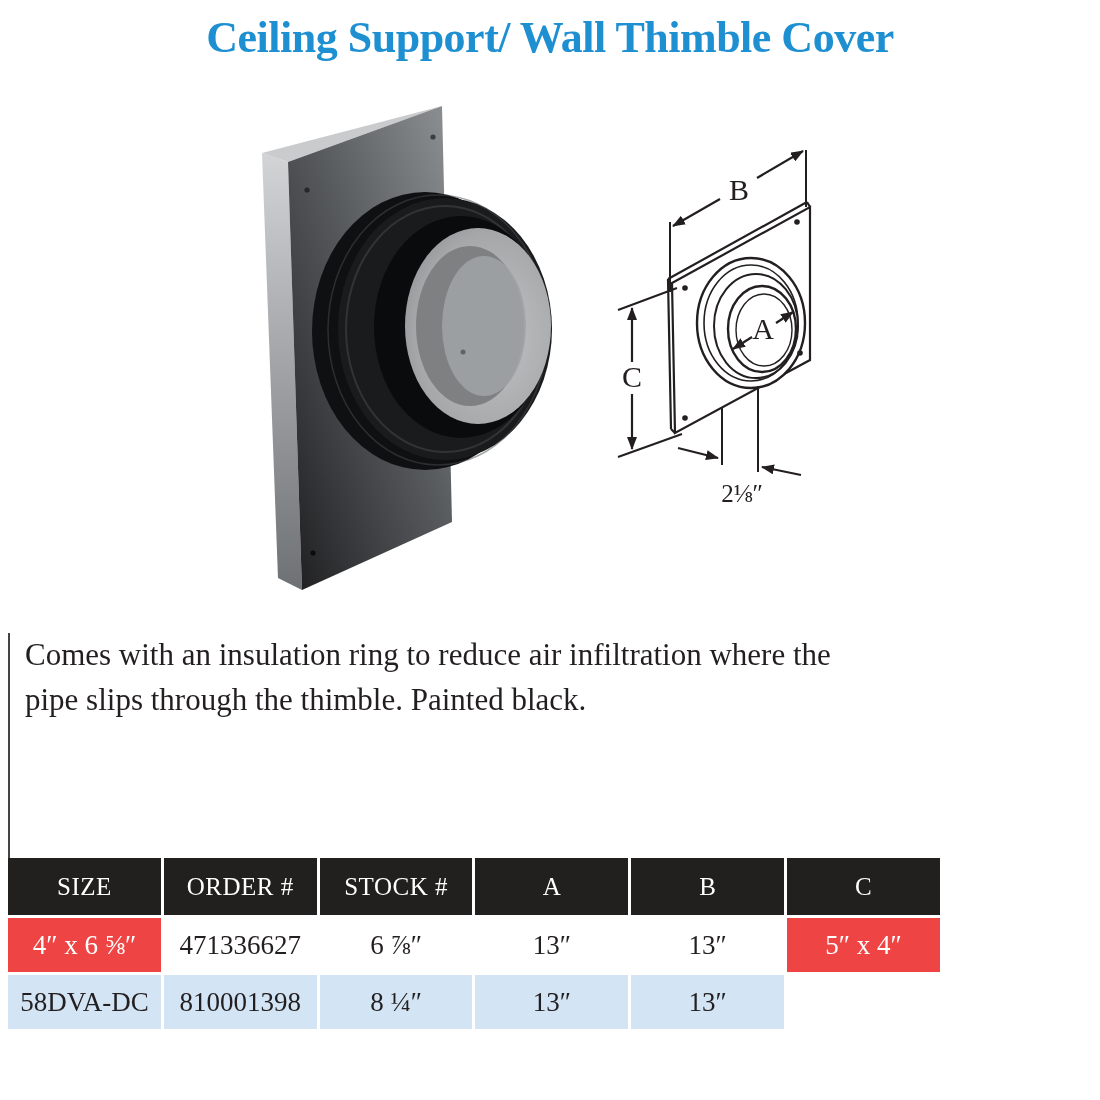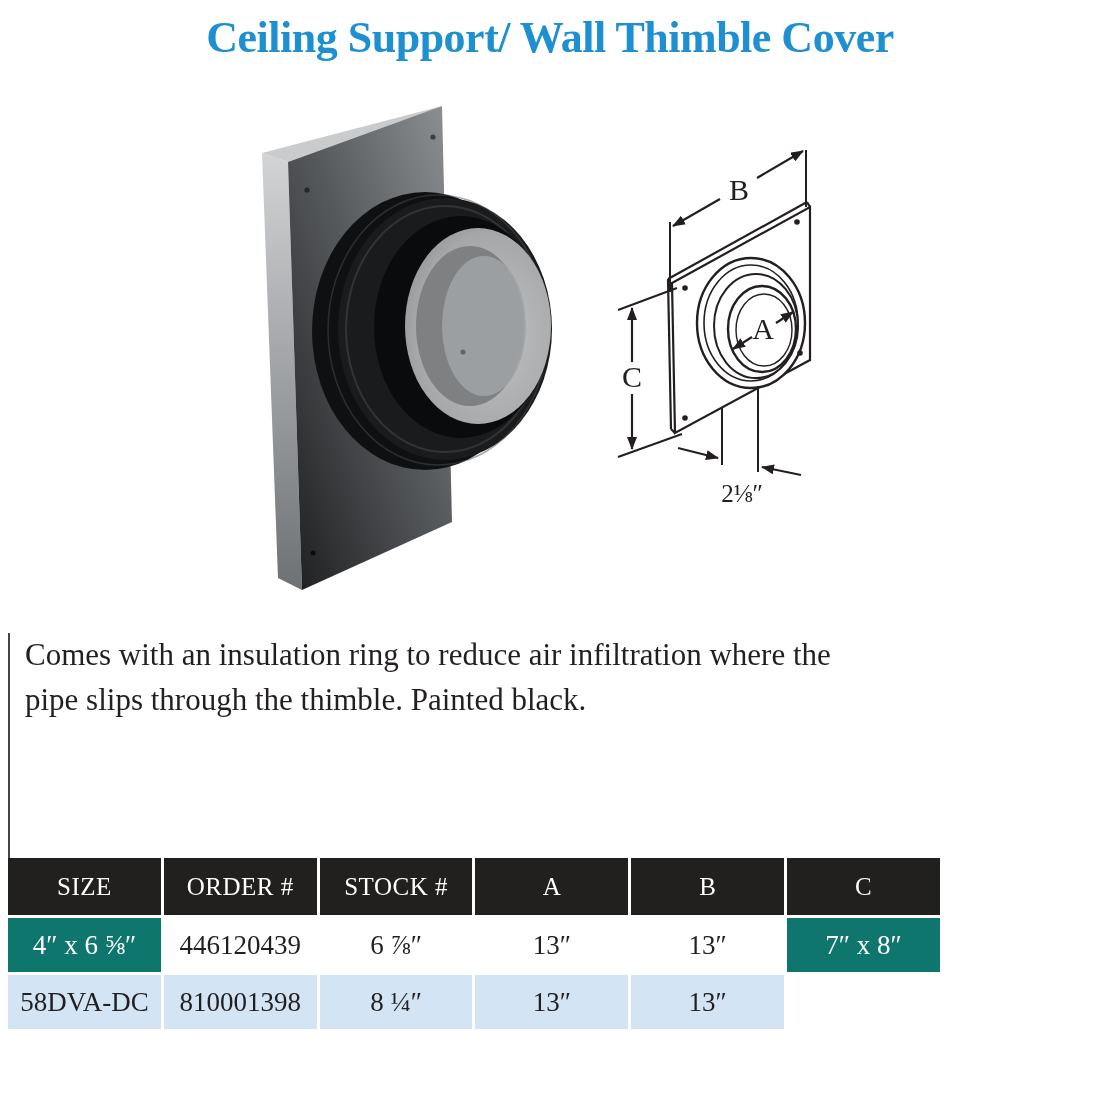--- a/index.html
+++ b/index.html
@@ -31,21 +31,21 @@
   }
   .th {
     background:#221F1F; color:#ffffff; height:57px;
     display:flex; align-items:center; justify-content:center;
     font-size:25px; letter-spacing:0.5px; font-weight:400;
   }
   .td {
     height:54px; display:flex; align-items:center; justify-content:center;
     font-size:27px; color:#231F20; background:#ffffff;
   }
-  .td.size { background:#0f766e; color:#ffffff; }
+  .td.size { background:#ef4444; color:#ffffff; }
   .td.alt  { background:#D3E5F5; }
 
   .dim-label { font-size:30px; fill:#231F20; }
   .dim-label-small { font-size:25px; fill:#231F20; }
 </style>
 </head>
 <body>
 
 <div class="page">
 
@@ -162,26 +162,26 @@
 
   <div class="spec-table">
     <div class="th">SIZE</div>
     <div class="th">ORDER #</div>
     <div class="th">STOCK #</div>
     <div class="th">A</div>
     <div class="th">B</div>
     <div class="th">C</div>
 
     <div class="td size">4″ x 6 ⅝″</div>
-    <div class="td">446120439</div>
+    <div class="td">471336627</div>
     <div class="td">6 ⅞″</div>
     <div class="td">13″</div>
     <div class="td">13″</div>
 
-    <div class="td size">7″ x 8″</div>
+    <div class="td size">5″ x 4″</div>
     <div class="td alt">58DVA-DC</div>
     <div class="td alt">810001398</div>
     <div class="td alt">8 ¼″</div>
     <div class="td alt">13″</div>
     <div class="td alt">13″</div>
   </div>
 
 </div>
 
 </body></html>

